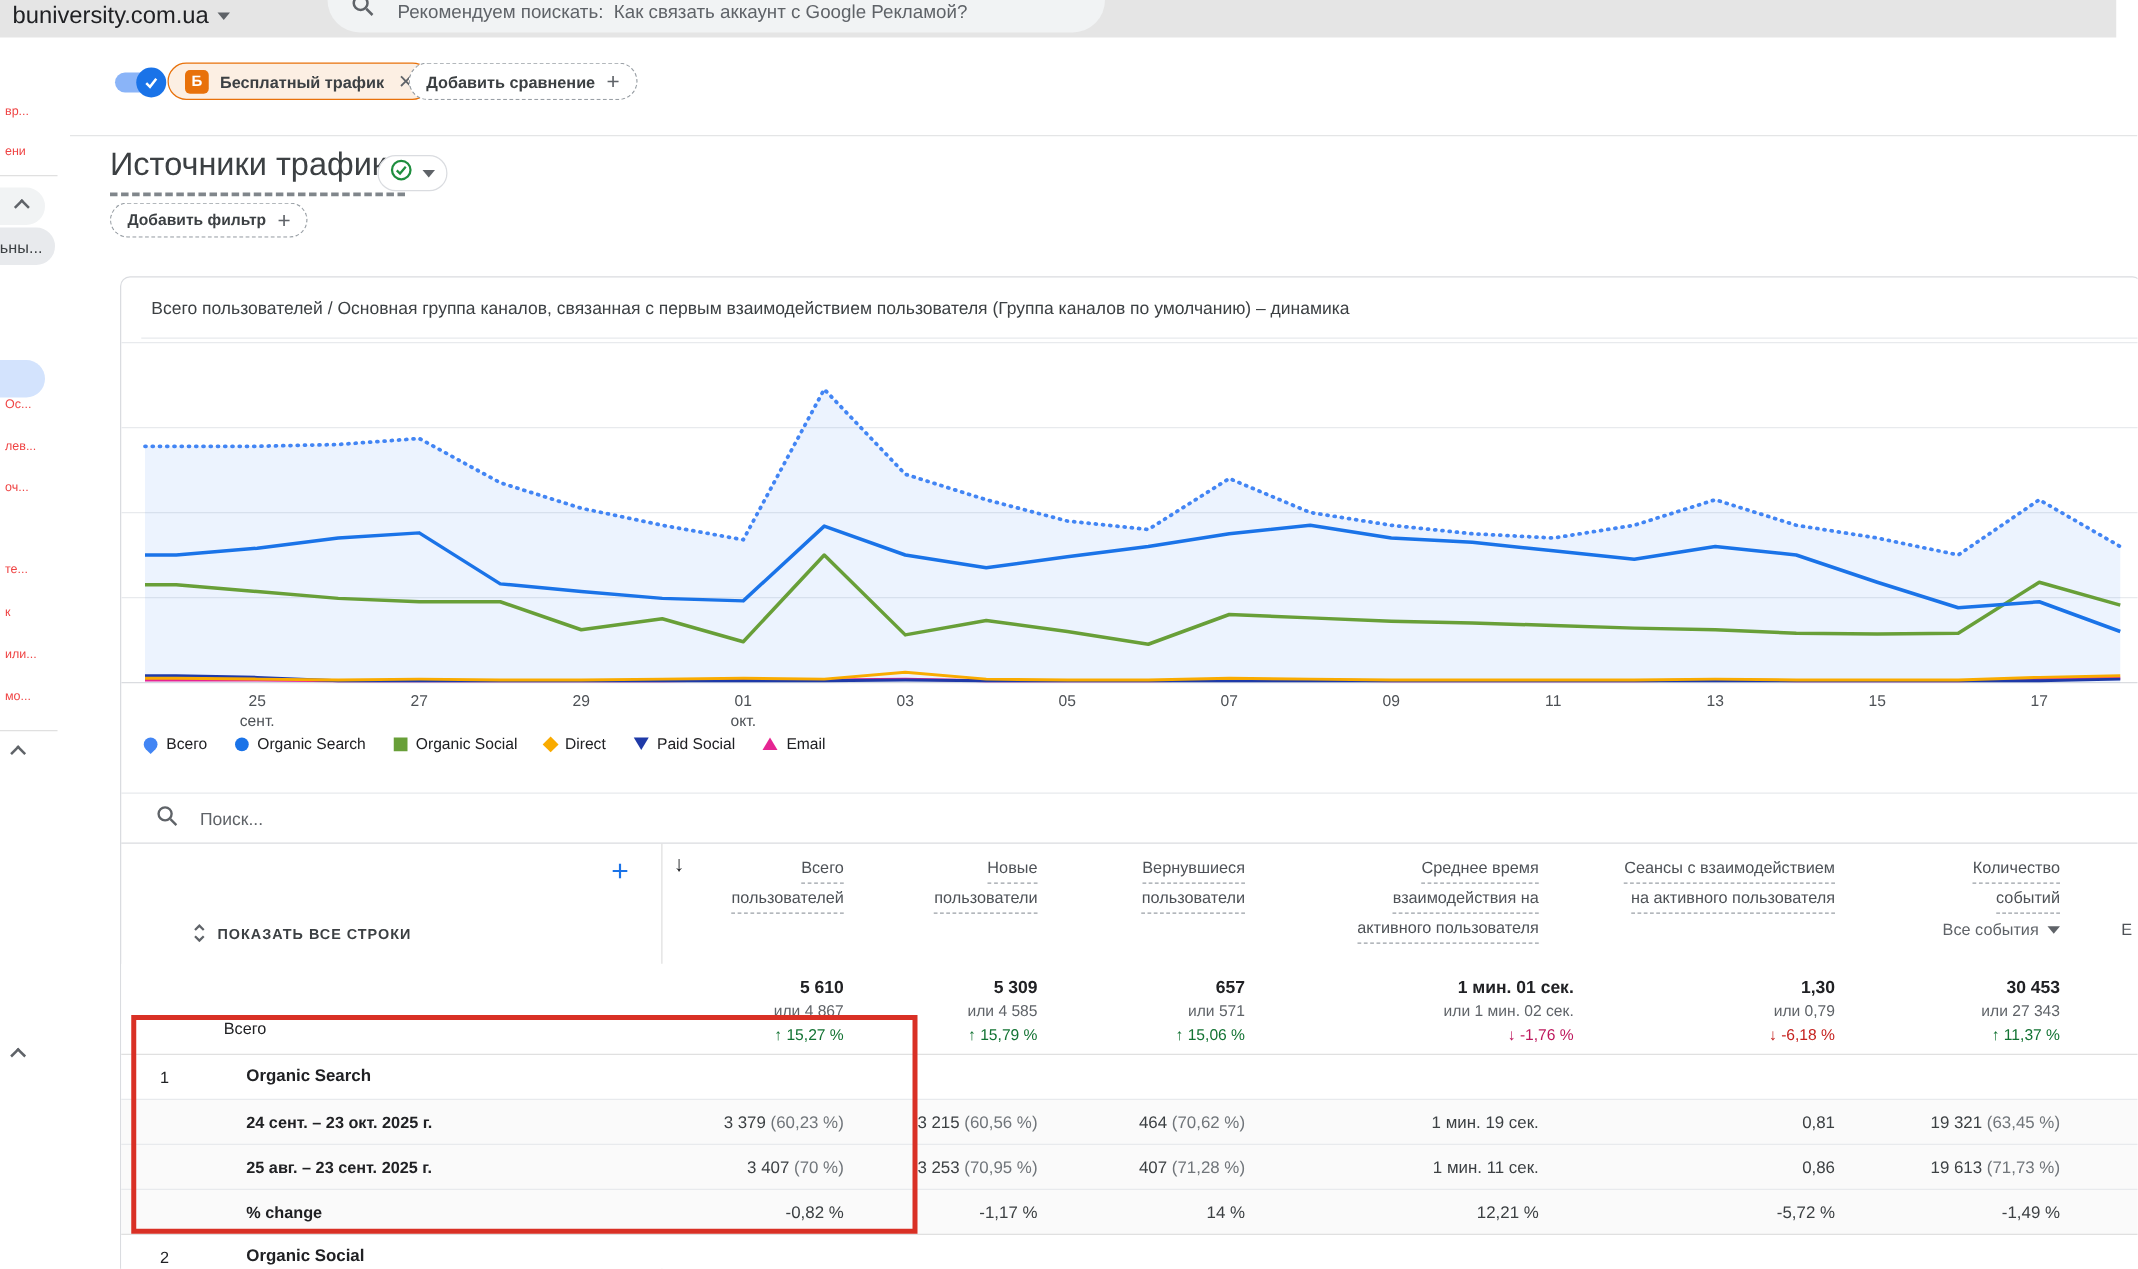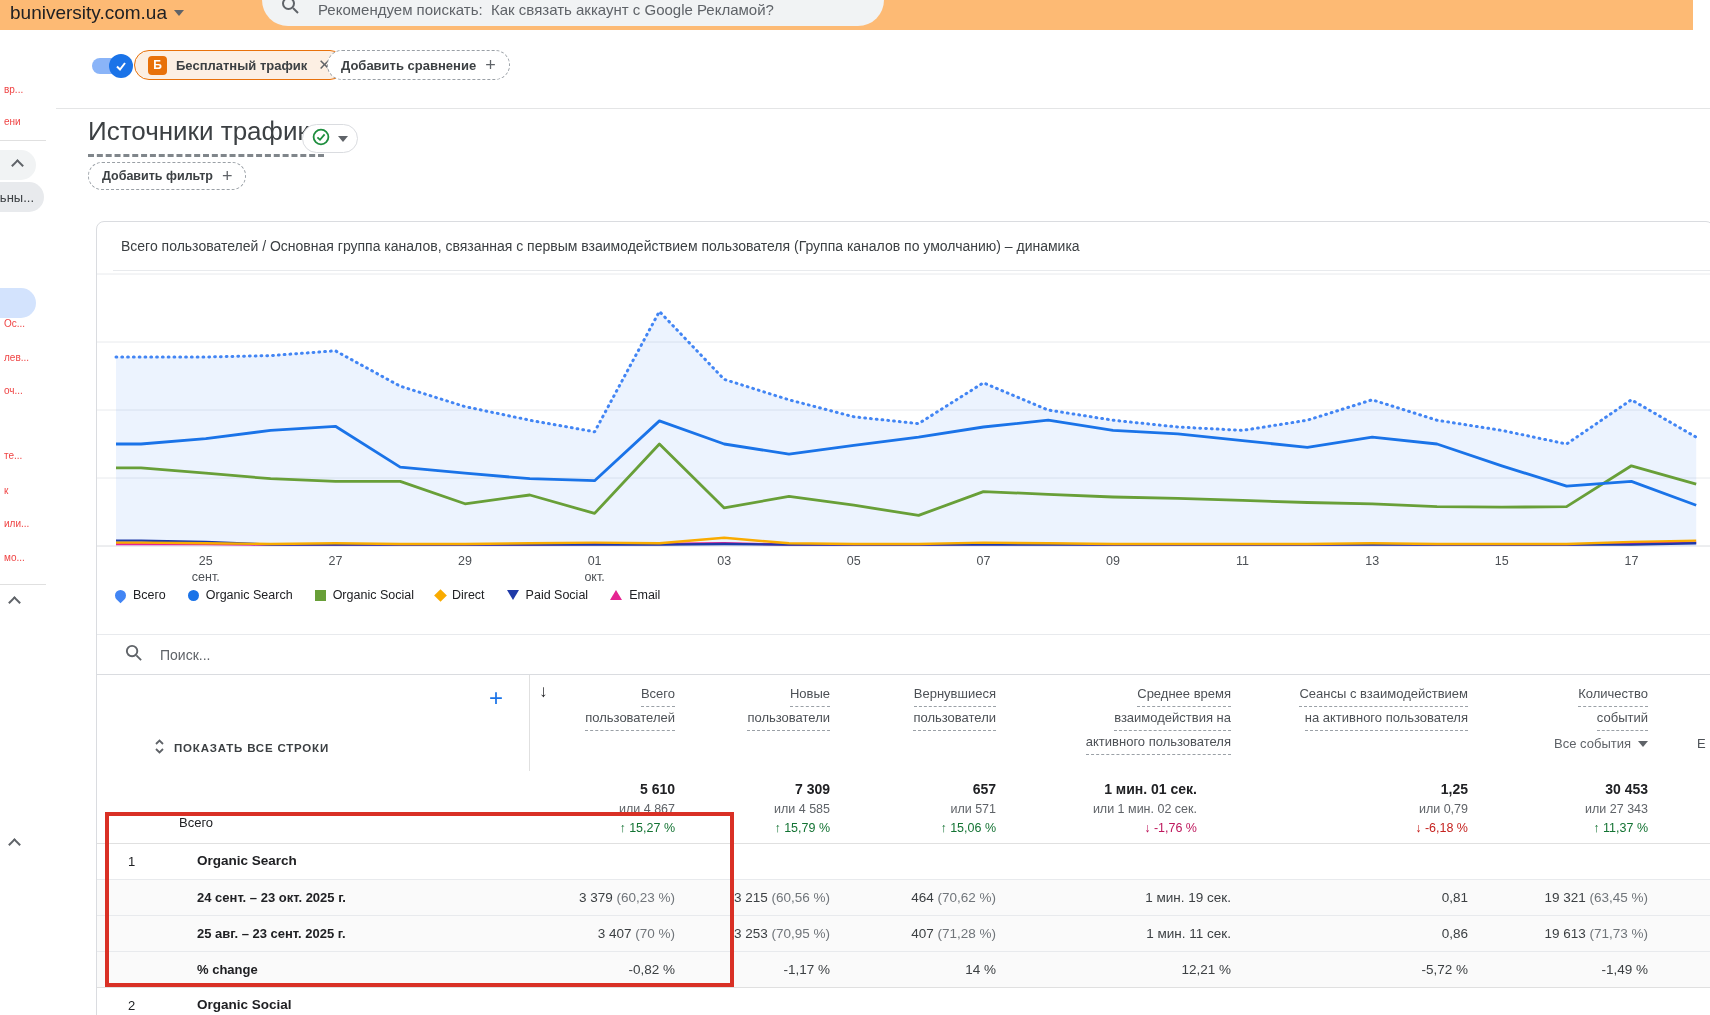--- a/index.html
+++ b/index.html
@@ -1,21 +1,21 @@
 <!DOCTYPE html>
 <html><head>
 <meta charset="utf-8">
 <style>
   * { margin:0; padding:0; box-sizing:border-box; }
   html,body { width:1710px; height:1015px; overflow:hidden; background:#fff;
     font-family:"Liberation Sans","DejaVu Sans",sans-serif; color:#202124; }
   #stage { position:relative; width:1710px; height:1015px; background:#fff; }
 
   
-  .topbar { position:absolute; top:0; left:0; right:17px; height:30px; background:#fdba74; z-index:6; }
+  .topbar { position:absolute; top:0; left:0; right:17px; height:30px; background:#e5e5e5; z-index:6; }
   .brand { position:absolute; left:10px; top:2px; font-size:19px; color:#202124; display:flex; align-items:center; gap:7px; cursor:pointer; }
   .caret-dn { width:0; height:0; border-left:5px solid transparent; border-right:5px solid transparent; border-top:6px solid #5f6368; }
   .searchpill { position:absolute; left:262px; top:-26px; width:622px; height:52px; border-radius:26px; background:#f1f3f4; }
   .searchpill .mag { position:absolute; left:18px; bottom:7px; }
   .searchpill .ph { position:absolute; left:56px; bottom:8px; font-size:15px; color:#5f6368; white-space:pre; }
 
   
   .sb-text { position:absolute; left:4px; font-size:10px; color:#ef4444; white-space:nowrap; }
   .sb-div { position:absolute; left:0; width:46px; height:1px; background:#e0e0e0; }
   .sb-pill { position:absolute; left:-30px; width:74px; height:30px; border-radius:16px; background:#e8eaed; display:flex; align-items:center; justify-content:flex-end; padding-right:10px; font-size:13px; color:#3c4043; }
@@ -313,36 +313,36 @@
     <div class="vdiv"></div>
     <div class="tbody" id="tbody">
         <div class="row totals">
           <div class="totals-label">Всего</div>
           <div class="tcell" style="left: 338px; top: 10px;">
             <div class="v1">5 610</div>
             <div class="v2">или 4 867</div>
             <div class="v3" style="color: rgb(19, 115, 51);">↑ 15,27 %</div>
           </div>
           <div class="tcell" style="left: 493px; top: 10px;">
-            <div class="v1">7 309</div>
+            <div class="v1">5 309</div>
             <div class="v2">или 4 585</div>
             <div class="v3" style="color: rgb(19, 115, 51);">↑ 15,79 %</div>
           </div>
           <div class="tcell" style="left: 659px; top: 10px;">
             <div class="v1">657</div>
             <div class="v2">или 571</div>
             <div class="v3" style="color: rgb(19, 115, 51);">↑ 15,06 %</div>
           </div>
-          <div class="tcell" style="left: 860px; top: 10px;">
+          <div class="tcell" style="left: 922px; top: 10px;">
             <div class="v1">1 мин. 01 сек.</div>
             <div class="v2">или 1 мин. 02 сек.</div>
             <div class="v3" style="color: #be185d;">↓ -1,76 %</div>
           </div>
           <div class="tcell" style="left: 1131px; top: 10px;">
-            <div class="v1">1,25</div>
+            <div class="v1">1,30</div>
             <div class="v2">или 0,79</div>
             <div class="v3" style="color: rgb(197, 34, 31);">↓ -6,18 %</div>
           </div>
           <div class="tcell" style="left: 1311px; top: 10px;">
             <div class="v1">30 453</div>
             <div class="v2">или 27 343</div>
             <div class="v3" style="color: rgb(19, 115, 51);">↑ 11,37 %</div>
           </div>
         </div>
         <div class="row dim">

